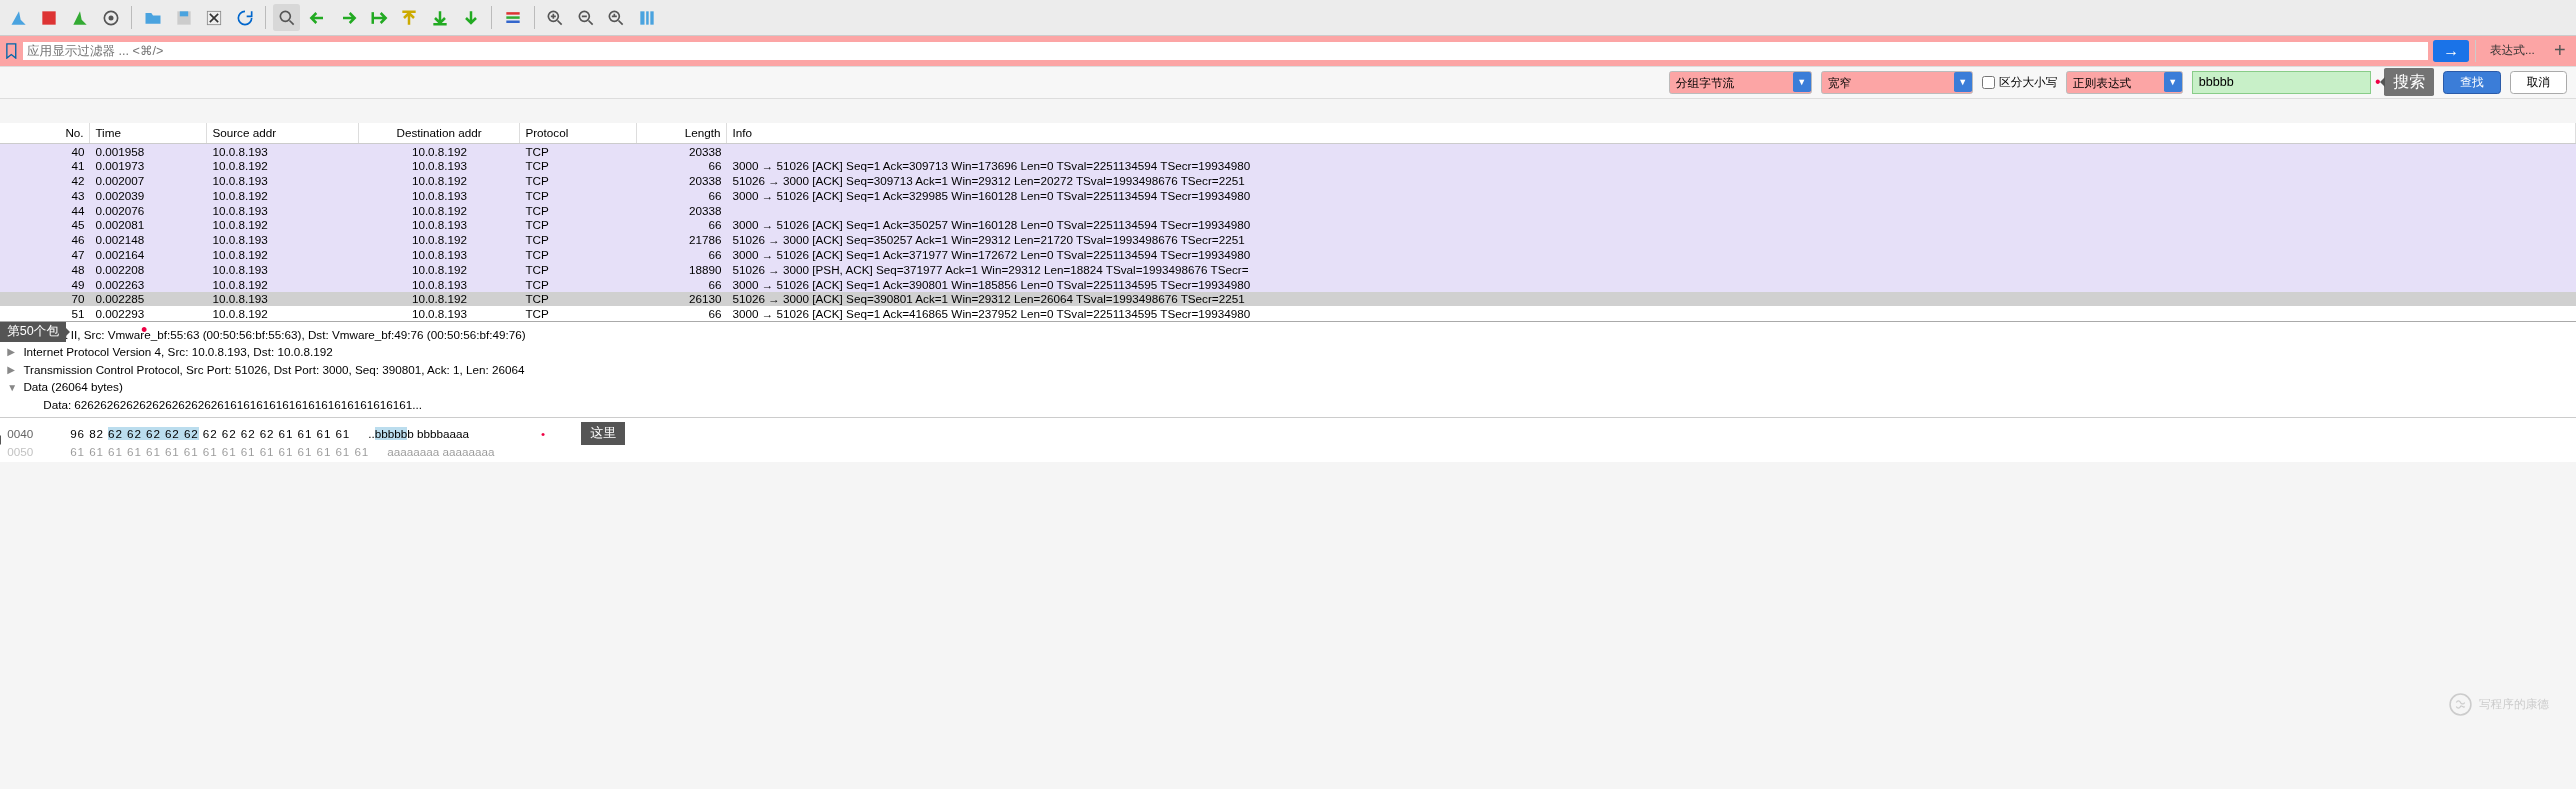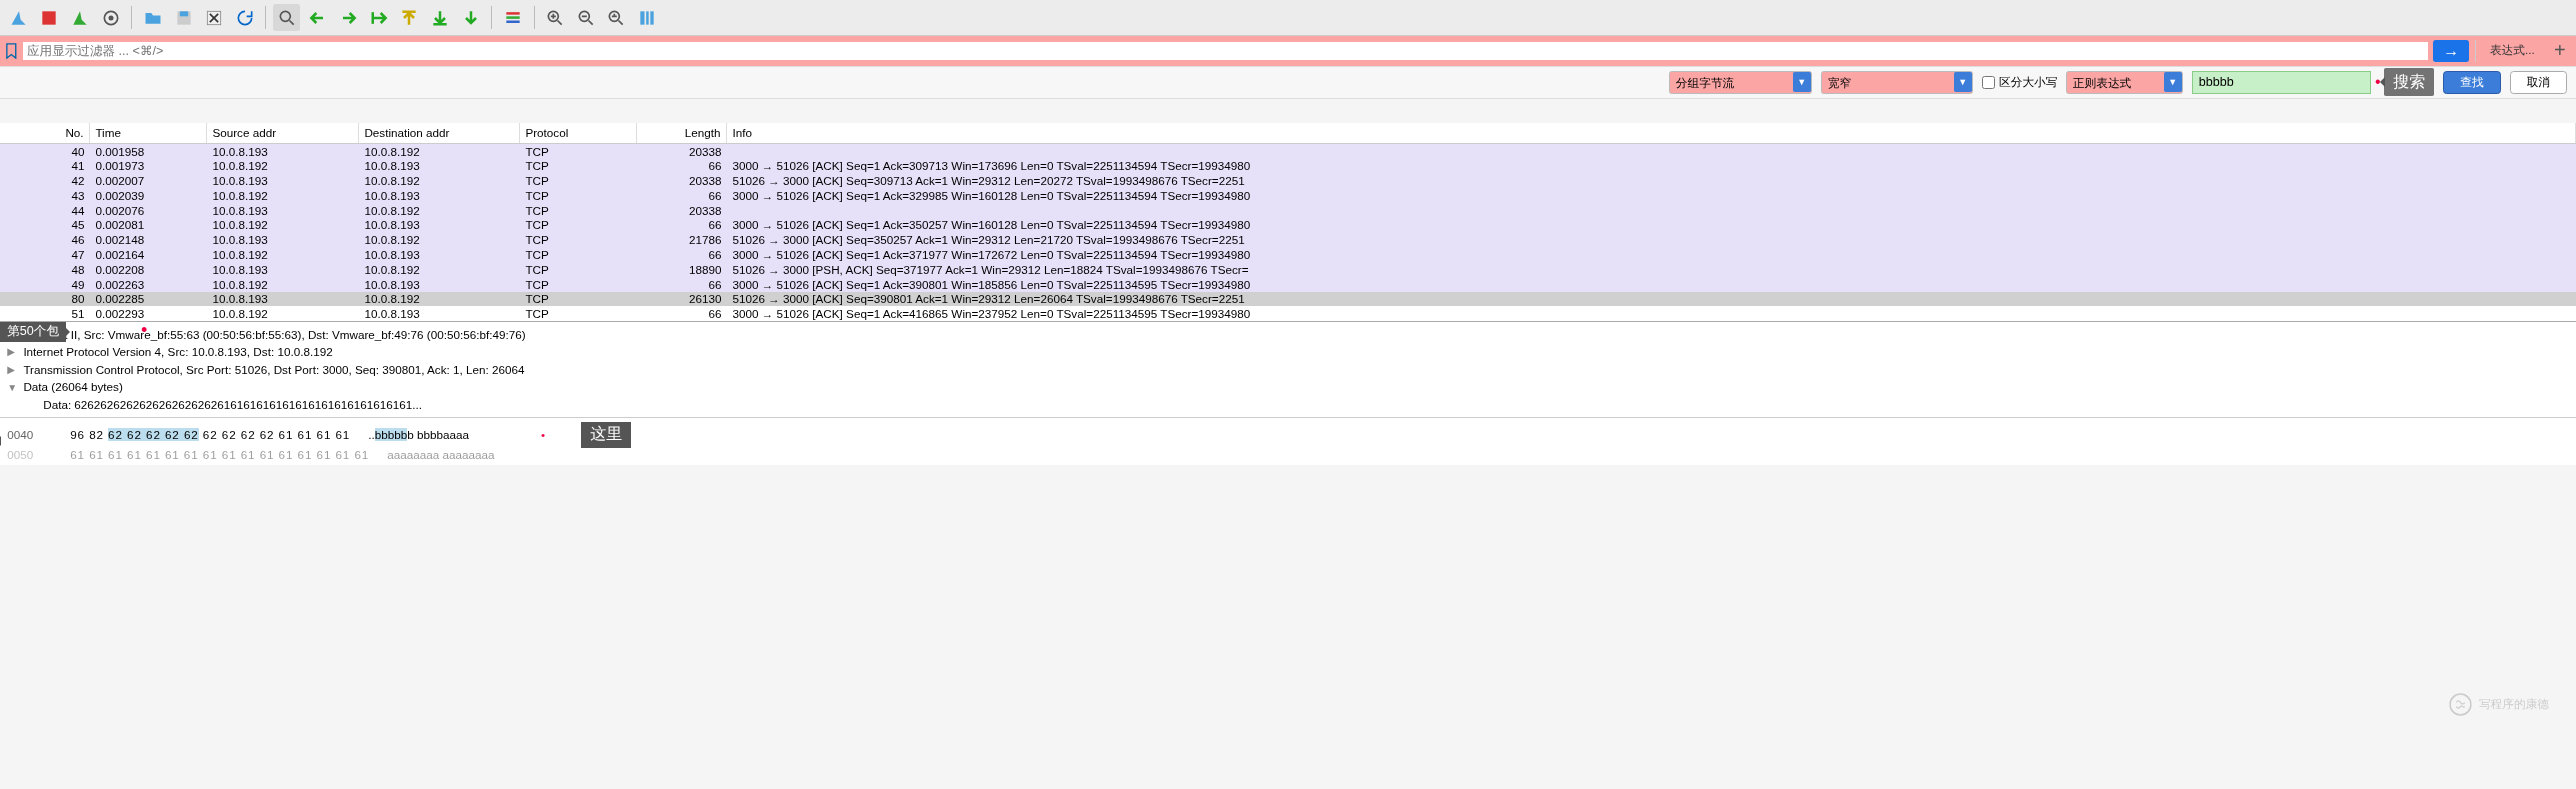--- a/index.html
+++ b/index.html
@@ -31,21 +31,21 @@
 .packet-header { display:flex; background:#fff; border-bottom:0.9px solid #ccc; font-size:11.7px;margin-top:24px; }
 .packet-header div { padding:3.6px 5.4px; border-right:0.9px solid #ddd; }
 .packet-list { background:#e6e0f8; position:relative; }
 .packet-list .row { display:flex; font-family:Menlo,Consolas,monospace; font-size:12.6px; padding:0.9px 0; white-space:nowrap; }
 .packet-list .row.sel { background:#d0d0d0; }
 .packet-list .row.last { background:#fff; }
 .row span { padding:0 5.4px; }
 .c-no { width:90px; text-align:right; }
 .c-time { width:117px; }
 .c-src { width:152px; }
-.c-dst { width:161px; }
+.c-dst { width:161px;text-align:center; }
 .c-proto { width:117px; }
 .c-len { width:90px; text-align:right; }
 .c-info { flex:1; overflow:hidden; text-overflow:clip; }
 
 .packet-header .c-no{width:90px}.packet-header .c-time{width:117px}.packet-header .c-src{width:152px}.packet-header .c-dst{width:161px}.packet-header .c-proto{width:117px}.packet-header .c-len{width:90px}.packet-header .c-info{flex:1}
 
 .overlay-label { position:absolute; left:0; background:#555; color:#fff; padding:1.8px 7.2px; font-size:12.6px; z-index:5; }
 .overlay-label.arrow-r::after{ content:""; position:absolute; right:-9px; top:50%; transform:translateY(-50%); border:5.4px solid transparent; border-left-color:#555; }
 .overlay-dot { position:absolute; color:#e04; font-size:18px; z-index:5; }
 
@@ -56,21 +56,21 @@
 .hex-pane { background:#fff; border-top:0.9px solid #ccc; padding:3.6px 7.2px; font-family:Menlo,Consolas,monospace; font-size:12.6px; position:relative; }
 .hex-pane .hl { background:#bde; }
 .hex-row { display:flex; gap:18px; align-items:center; }
 .hex-off { color:#666; width:45px; }
 .hex-bytes { letter-spacing:0.9px; }
 .hex-ascii { }
 .hex-ascii .hl { background:#bde; }
 
 .watermark { position:absolute; right:27px; bottom:72px; color:#bbb; font-size:20px; display:flex; align-items:center; gap:5.4px; opacity:0.7; pointer-events:none; }
 .watermark svg { width:25px; height:25px; }
-.tag-here { position:absolute; background:#555; color:#fff; padding:2.7px 9px; font-size:16px; }
+.tag-here { position:absolute; background:#555; color:#fff; padding:2.7px 9px; font-size:13px; }
 .tag-here::before{content:"";position:absolute;left:-9px;top:50%;transform:translateY(-50%);border:5.4px solid transparent;border-right-color:#555;}
 </style>
 </head>
 <body>
 
 <div class="toolbar">
   <div class="btn">
       <svg viewBox="0 0 24 24">
         <path d="M3 20 L12 4 L14 14 L20 20 Z" fill="#4aa3df"></path>
       </svg>
@@ -314,21 +314,21 @@
     <div class="row">
       <span class="c-no">49</span>
       <span class="c-time">0.002263</span>
       <span class="c-src">10.0.8.192</span>
       <span class="c-dst">10.0.8.193</span>
       <span class="c-proto">TCP</span>
       <span class="c-len">66</span>
       <span class="c-info">3000 → 51026 [ACK] Seq=1 Ack=390801 Win=185856 Len=0 TSval=2251134595 TSecr=19934980</span>
     </div>
     <div class="row sel">
-      <span class="c-no">80</span>
+      <span class="c-no">70</span>
       <span class="c-time">0.002285</span>
       <span class="c-src">10.0.8.193</span>
       <span class="c-dst">10.0.8.192</span>
       <span class="c-proto">TCP</span>
       <span class="c-len">26130</span>
       <span class="c-info">51026 → 3000 [ACK] Seq=390801 Ack=1 Win=29312 Len=26064 TSval=1993498676 TSecr=2251</span>
     </div>
     <div class="row last">
       <span class="c-no">51</span>
       <span class="c-time">0.002293</span>

